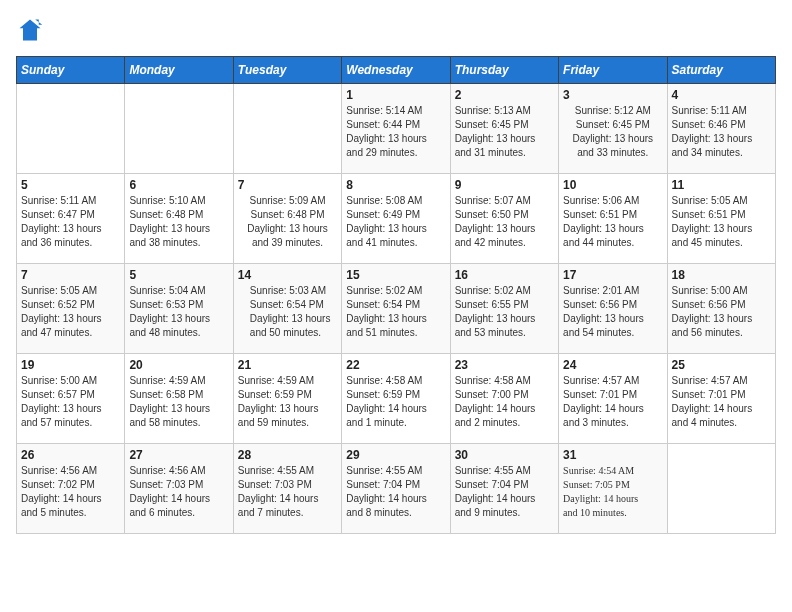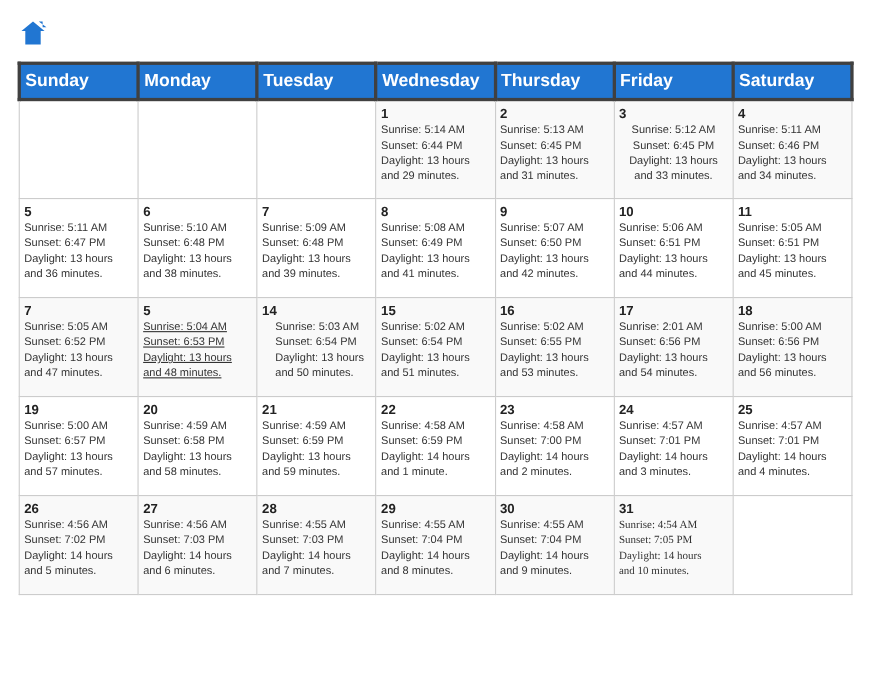--- a/index.html
+++ b/index.html
@@ -57,24 +57,25 @@
       width: 100%;
       border-collapse: collapse;
       table-layout: fixed;
     }
     thead tr {
       background: #2176d2;
       color: #fff;
     }
     thead th {
       padding: 6px 4px;
-      font-size: 16px;
+      font-size: 12px;
       font-weight: bold;
       text-align: left;
-      border: 3px solid #404040;
+      border: 1px solid #404040;
+      font-style: italic;
     }
     tbody tr {
       vertical-align: top;
     }
     tbody td {
       border: 1px solid #ccc;
       padding: 4px 4px;
       font-size: 10.5px;
       color: #222;
       height: 90px;
@@ -175,21 +176,21 @@
         </td>
         <td>
           <span class="day-num">6</span>
           <div class="day-info" style="white-space: pre-line;">Sunrise: 5:10 AM
 Sunset: 6:48 PM
 Daylight: 13 hours
 and 38 minutes.</div>
         </td>
         <td>
           <span class="day-num">7</span>
-          <div class="day-info" style="white-space: pre-line;">Sunrise: 5:09 AM
+          <div class="day-info" style="white-space: pre-line; text-align: center;">Sunrise: 5:09 AM
 Sunset: 6:48 PM
 Daylight: 13 hours
 and 39 minutes.</div>
         </td>
         <td>
           <span class="day-num">8</span>
           <div class="day-info" style="white-space: pre-line;">Sunrise: 5:08 AM
 Sunset: 6:49 PM
 Daylight: 13 hours
 and 41 minutes.</div>
@@ -219,21 +220,21 @@
       <tr>
         <td>
           <span class="day-num">7</span>
           <div class="day-info" style="white-space: pre-line;">Sunrise: 5:05 AM
 Sunset: 6:52 PM
 Daylight: 13 hours
 and 47 minutes.</div>
         </td>
         <td>
           <span class="day-num">5</span>
-          <div class="day-info" style="white-space: pre-line; text-decoration: underline;">Sunrise: 5:04 AM
+          <div class="day-info" style="white-space: pre-line;">Sunrise: 5:04 AM
 Sunset: 6:53 PM
 Daylight: 13 hours
 and 48 minutes.</div>
         </td>
         <td>
           <span class="day-num">14</span>
           <div class="day-info" style="white-space: pre-line; margin-left: 12px;">Sunrise: 5:03 AM
 Sunset: 6:54 PM
 Daylight: 13 hours
 and 50 minutes.</div>

